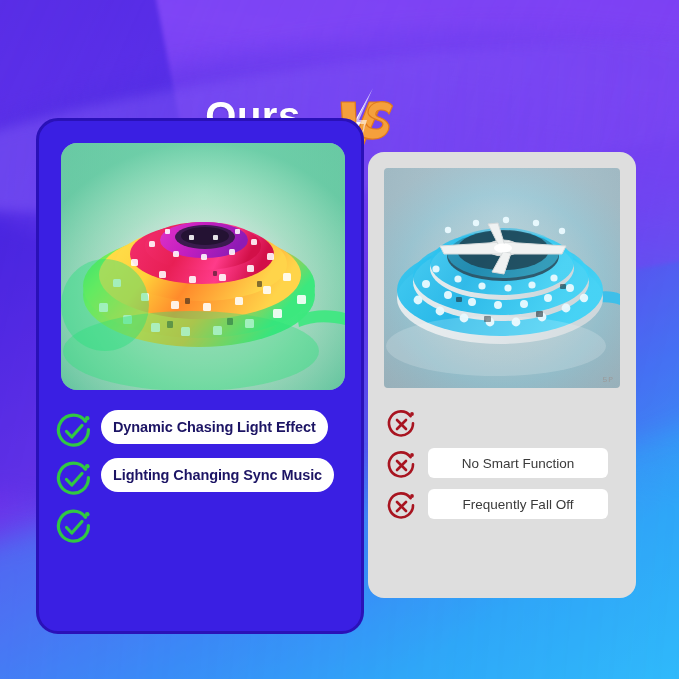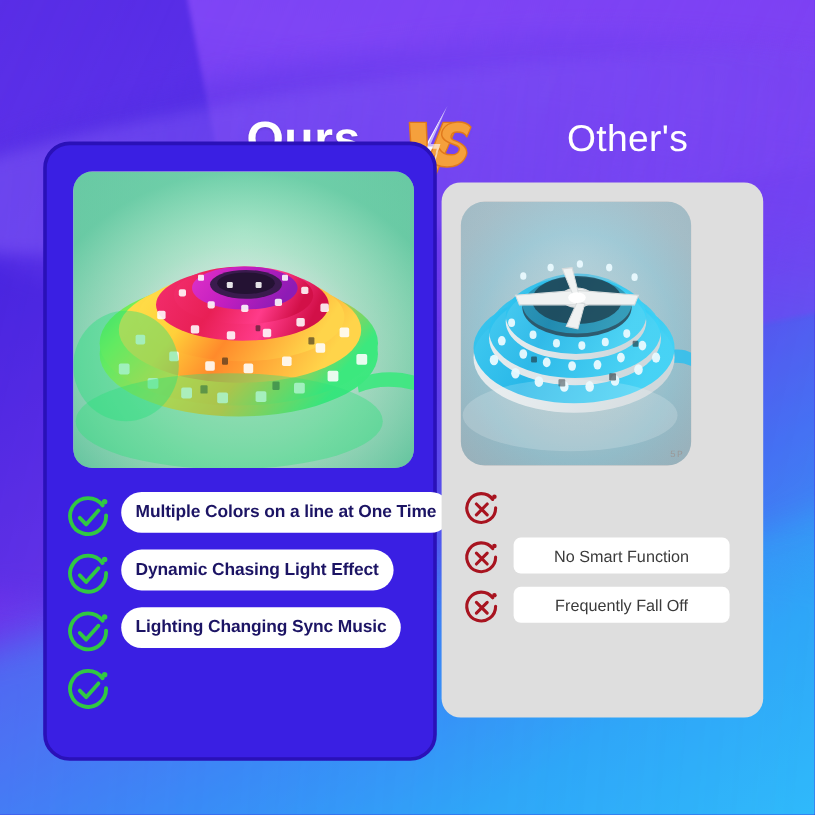--- a/index.html
+++ b/index.html
@@ -96,22 +96,22 @@
     box-sizing:border-box;
   }
 
   
   .img-ours{
     position:absolute;left:22px;top:22px;width:284px;height:247px;
     border-radius:16px;overflow:hidden;
     background:radial-gradient(circle at 50% 20%, #e7e9ea 0%, #d3d6d8 55%, #c6cacb 100%);
   }
   .img-others{
-    position:absolute;left:16px;top:16px;width:192px;height:220px;
-    border-radius:20px;overflow:hidden;
+    position:absolute;left:16px;top:16px;width:236px;height:220px;
+    border-radius:4px;overflow:hidden;
     background:radial-gradient(circle at 50% 22%, #cfcfcf 0%, #bdbdbd 60%, #b2b2b2 100%);
   }
   .img-ours svg,.img-others svg{display:block;width:100%;height:100%;}
   .wm{
     position:absolute;right:6px;bottom:4px;
     font-size:8px;color:#9a9a9a;letter-spacing:1px;
     font-family:"Liberation Mono", monospace;
   }
 
   
@@ -164,21 +164,20 @@
 
           <path d="M64,20 C58,14 44,14 41,22 C38,30 48,33 54,35 C60,37 58,43 52,43
                    C47,43 43,41 41,38 L36,48 C41,54 58,56 63,47 C68,38 58,33 52,31
                    C47,29 48,24 53,24 C57,24 60,25 62,28 Z" transform="skewX(-10) translate(6,0)"></path>
         </g>
 
         <polygon points="46,4 33,34 41,34 29,74 38,38 29,38" fill="#ffffff" opacity="0.6"></polygon>
       </svg>
     </div>
 
-    <div class="h-others">Other's</div>
   </div>
 
   <div class="panel-ours">
 
     <div class="img-ours">
       <svg viewBox="0 0 284 247" preserveAspectRatio="none" aria-hidden="true">
         <defs>
           <radialGradient id="ourGlow" cx="50%" cy="62%" r="62%">
             <stop offset="0%" stop-color="#ffffff" stop-opacity="0"></stop>
             <stop offset="60%" stop-color="#35e08a" stop-opacity=".30"></stop>
@@ -266,30 +265,20 @@
           <rect x="152" y="128" width="4" height="5" rx="1"></rect>
         </g>
 
         <ellipse cx="130" cy="208" rx="128" ry="40" fill="#2ee07a" opacity=".40"></ellipse>
         <ellipse cx="44" cy="162" rx="44" ry="46" fill="#25e07c" opacity=".42"></ellipse>
       </svg>
     </div>
 
     <div class="list-ours">
 
-      <div class="row-ours">
-        <span class="ico">
-          <svg viewBox="0 0 38 38" width="38" height="38" aria-hidden="true">
-            <path d="M30.5 9.2 A15 15 0 1 0 33.4 17.5" fill="none" stroke="#31c843" stroke-width="3.2" stroke-linecap="round"></path>
-            <circle cx="32.2" cy="6.2" r="2.3" fill="#31c843"></circle>
-            <polyline points="11.5,19.5 16.8,25 27,13.5" fill="none" stroke="#31c843" stroke-width="3.2" stroke-linecap="round" stroke-linejoin="round"></polyline>
-          </svg>
-        </span>
-        <span class="pill-ours">Multiple Colors on a line at One Time</span>
-      </div>
 
       <div class="row-ours">
         <span class="ico">
           <svg viewBox="0 0 38 38" width="38" height="38" aria-hidden="true">
             <path d="M30.5 9.2 A15 15 0 1 0 33.4 17.5" fill="none" stroke="#31c843" stroke-width="3.2" stroke-linecap="round"></path>
             <circle cx="32.2" cy="6.2" r="2.3" fill="#31c843"></circle>
             <polyline points="11.5,19.5 16.8,25 27,13.5" fill="none" stroke="#31c843" stroke-width="3.2" stroke-linecap="round" stroke-linejoin="round"></polyline>
           </svg>
         </span>
         <span class="pill-ours">Dynamic Chasing Light Effect</span>

